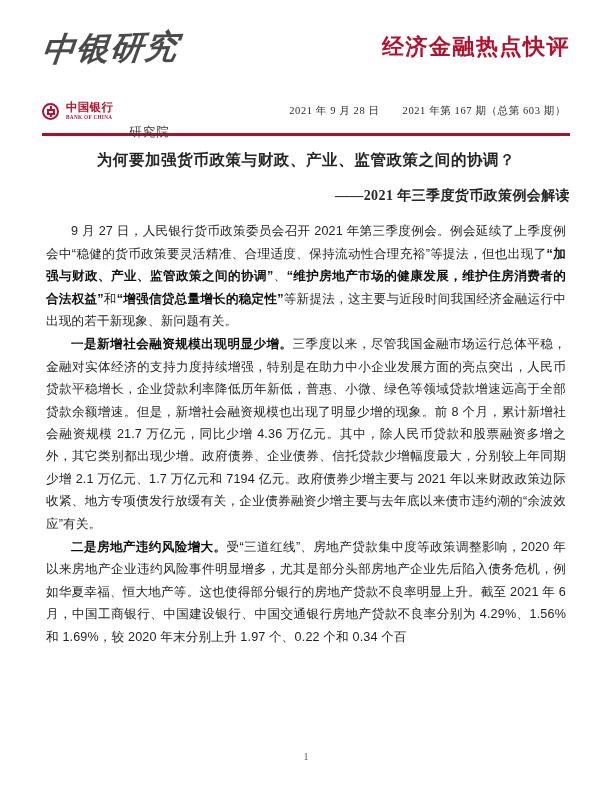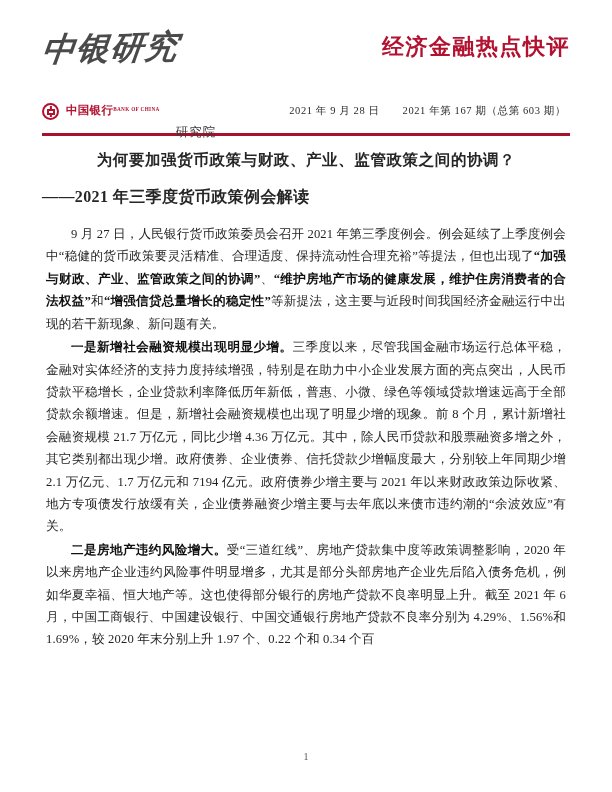--- a/index.html
+++ b/index.html
@@ -100,20 +100,21 @@
     width: 8px;
     height: 6.4px;
     border: 2.0px solid #b21230;
     box-sizing: border-box;
     transform: translateX(-50%);
     background: #ffffff;
   }
 
   .boc-words {
     display: flex;
+    flex-direction: column;
     line-height: 1;
   }
   .boc-cn {
     font-family: "Liberation Serif", "DejaVu Serif", serif;
     font-size: 11.5px;
     font-weight: bold;
     color: #b21230;
     letter-spacing: 0.3px;
     white-space: nowrap;
   }
@@ -162,38 +163,38 @@
     font-family: "DejaVu Sans", "Liberation Sans", sans-serif;
     font-size: 15.5px;
     font-weight: bold;
     color: #262626;
     letter-spacing: 0.6px;
     margin-top: 14px;
     line-height: 1.4;
   }
 
   .doc-subtitle {
-    text-align: left;
-    font-family: "Liberation Serif", "DejaVu Serif", serif;
-    font-size: 16px;
+    text-align: right;
+    font-family: "Liberation Serif", "DejaVu Serif", serif;
+    font-size: 14px;
     font-weight: bold;
     color: #262626;
     letter-spacing: 0.4px;
     margin-top: 14px;
     line-height: 1.4;
   }
 
   
   .body-copy {
     margin-top: 15px;
     padding: 0 4px;
   }
 
   .para {
-    font-family: Liberation Serif, serif;
+    font-family: Liberation Sans, sans-serif;
     font-size: 12.6px;
     line-height: 22.4px;
     color: #1f1f1f;
     text-align: justify;
     text-justify: inter-ideograph;
     text-indent: 25px;
     margin: 0 0 1px 0;
     letter-spacing: 0.15px;
   }
 

